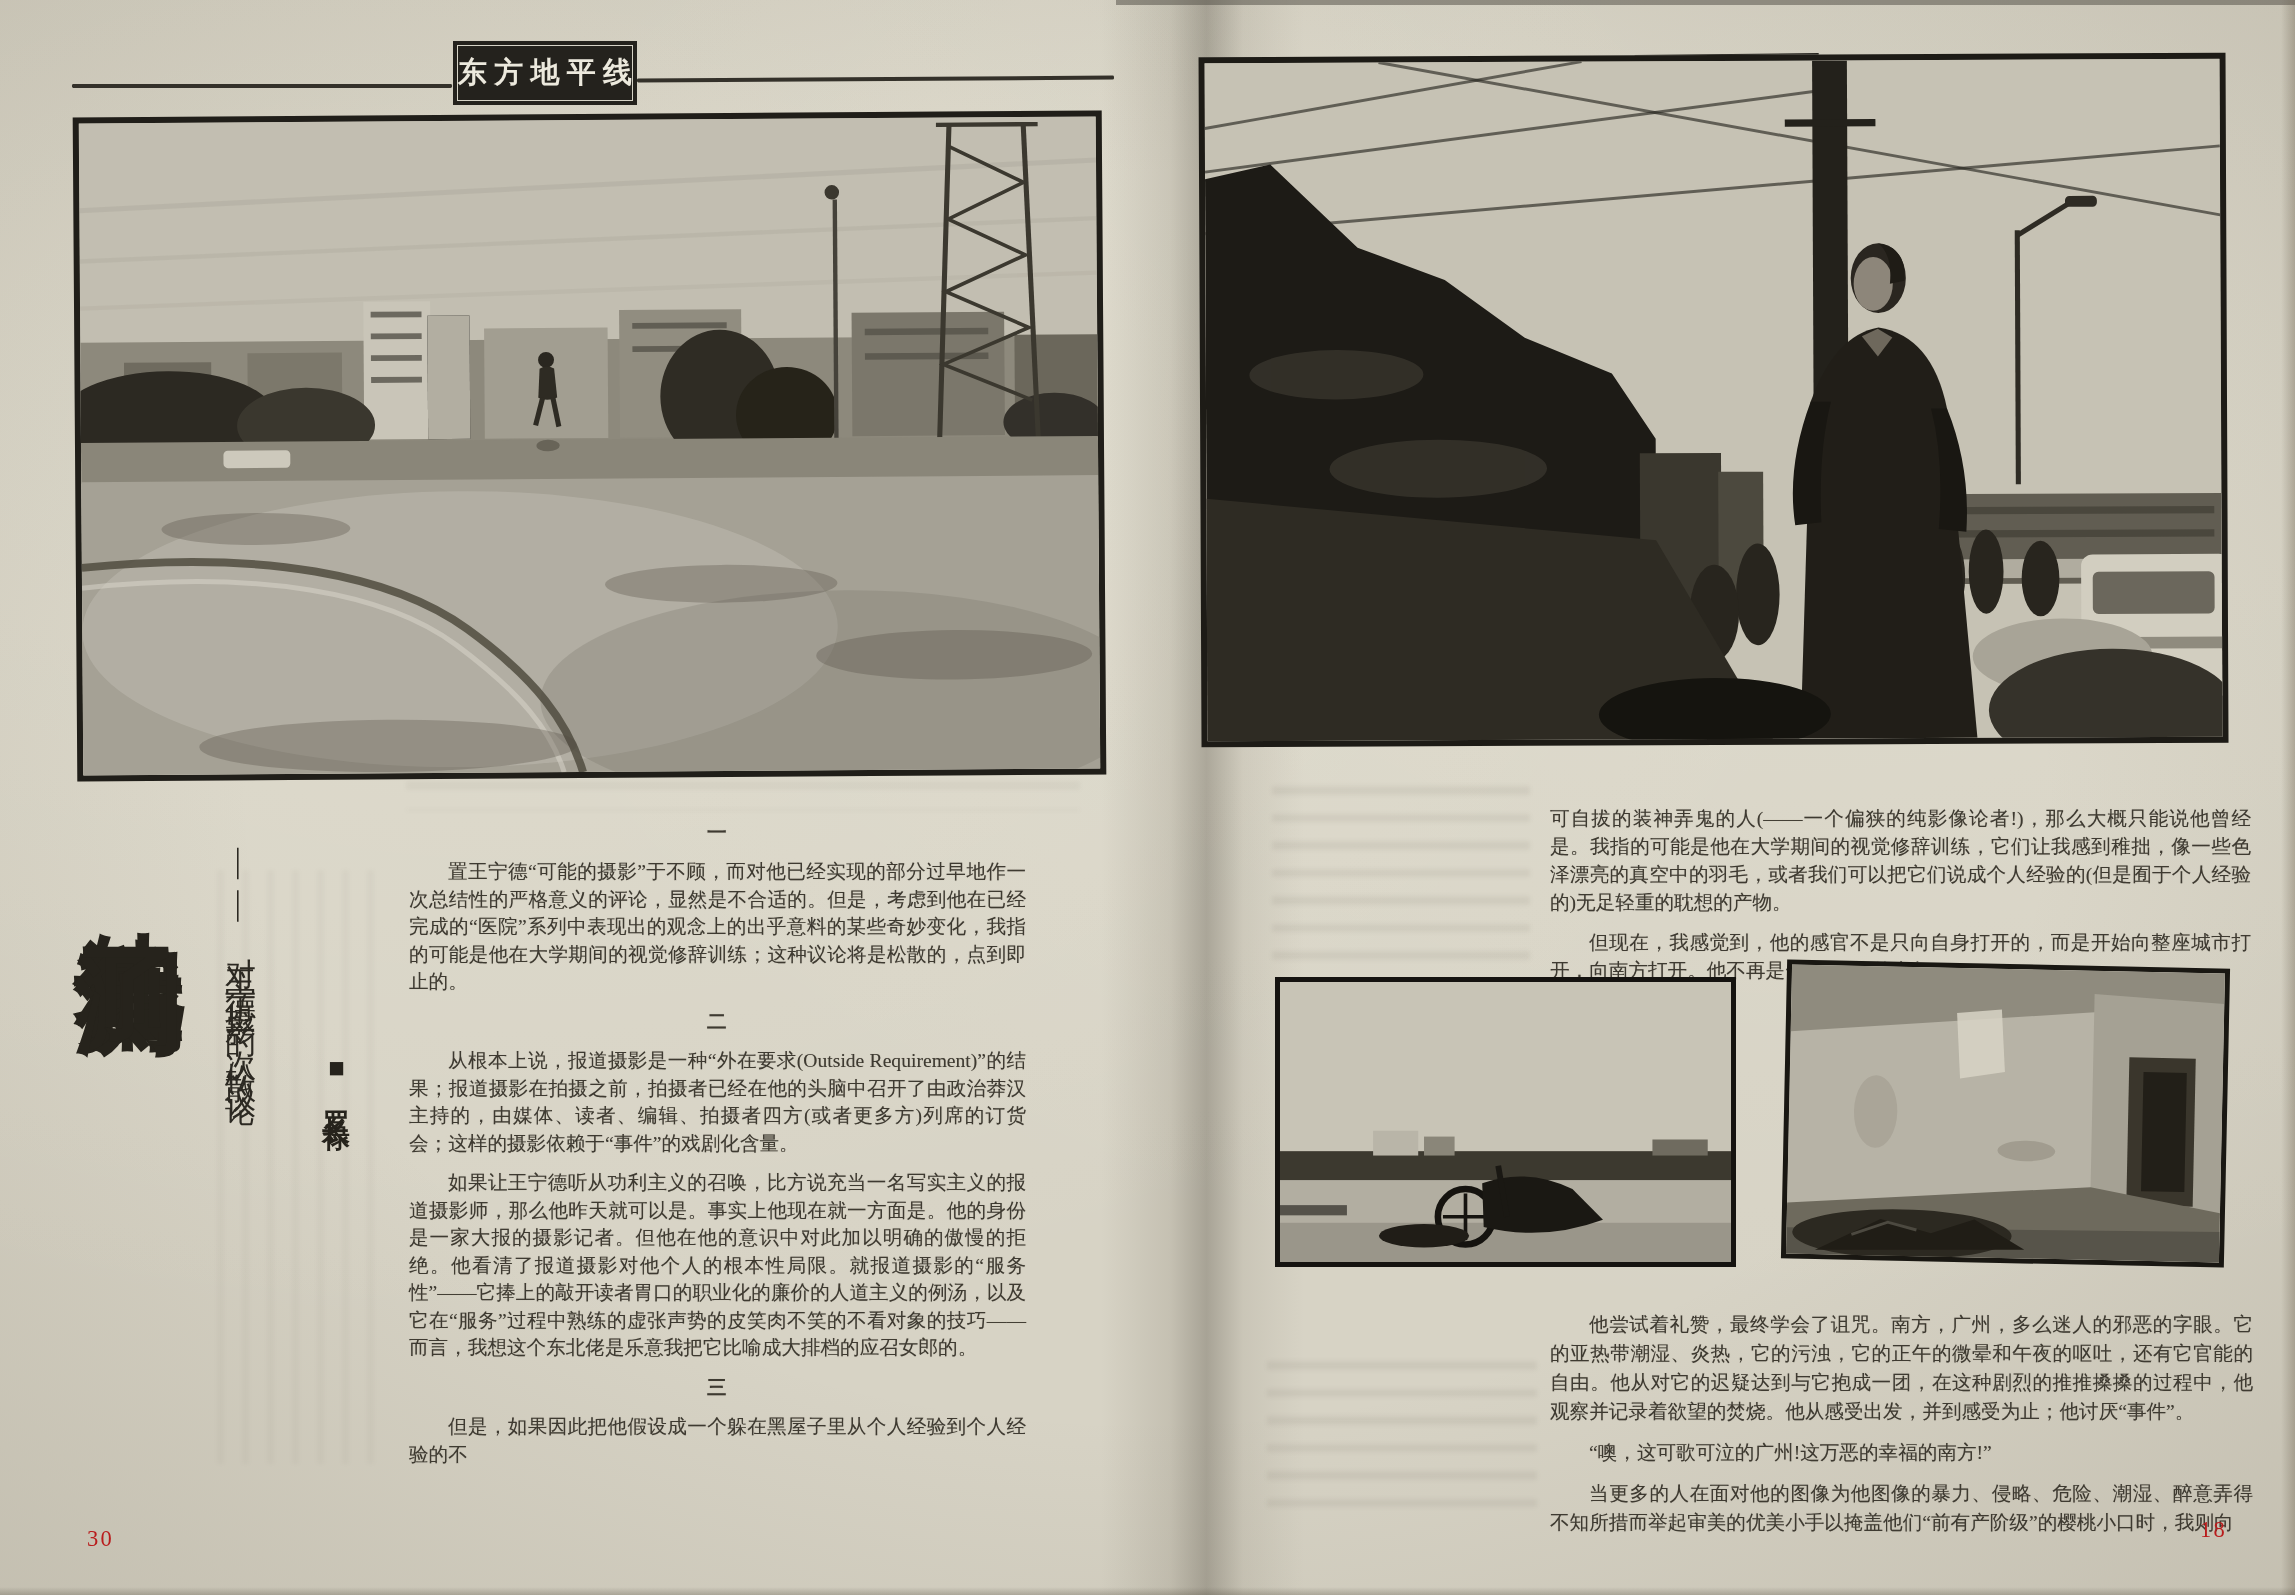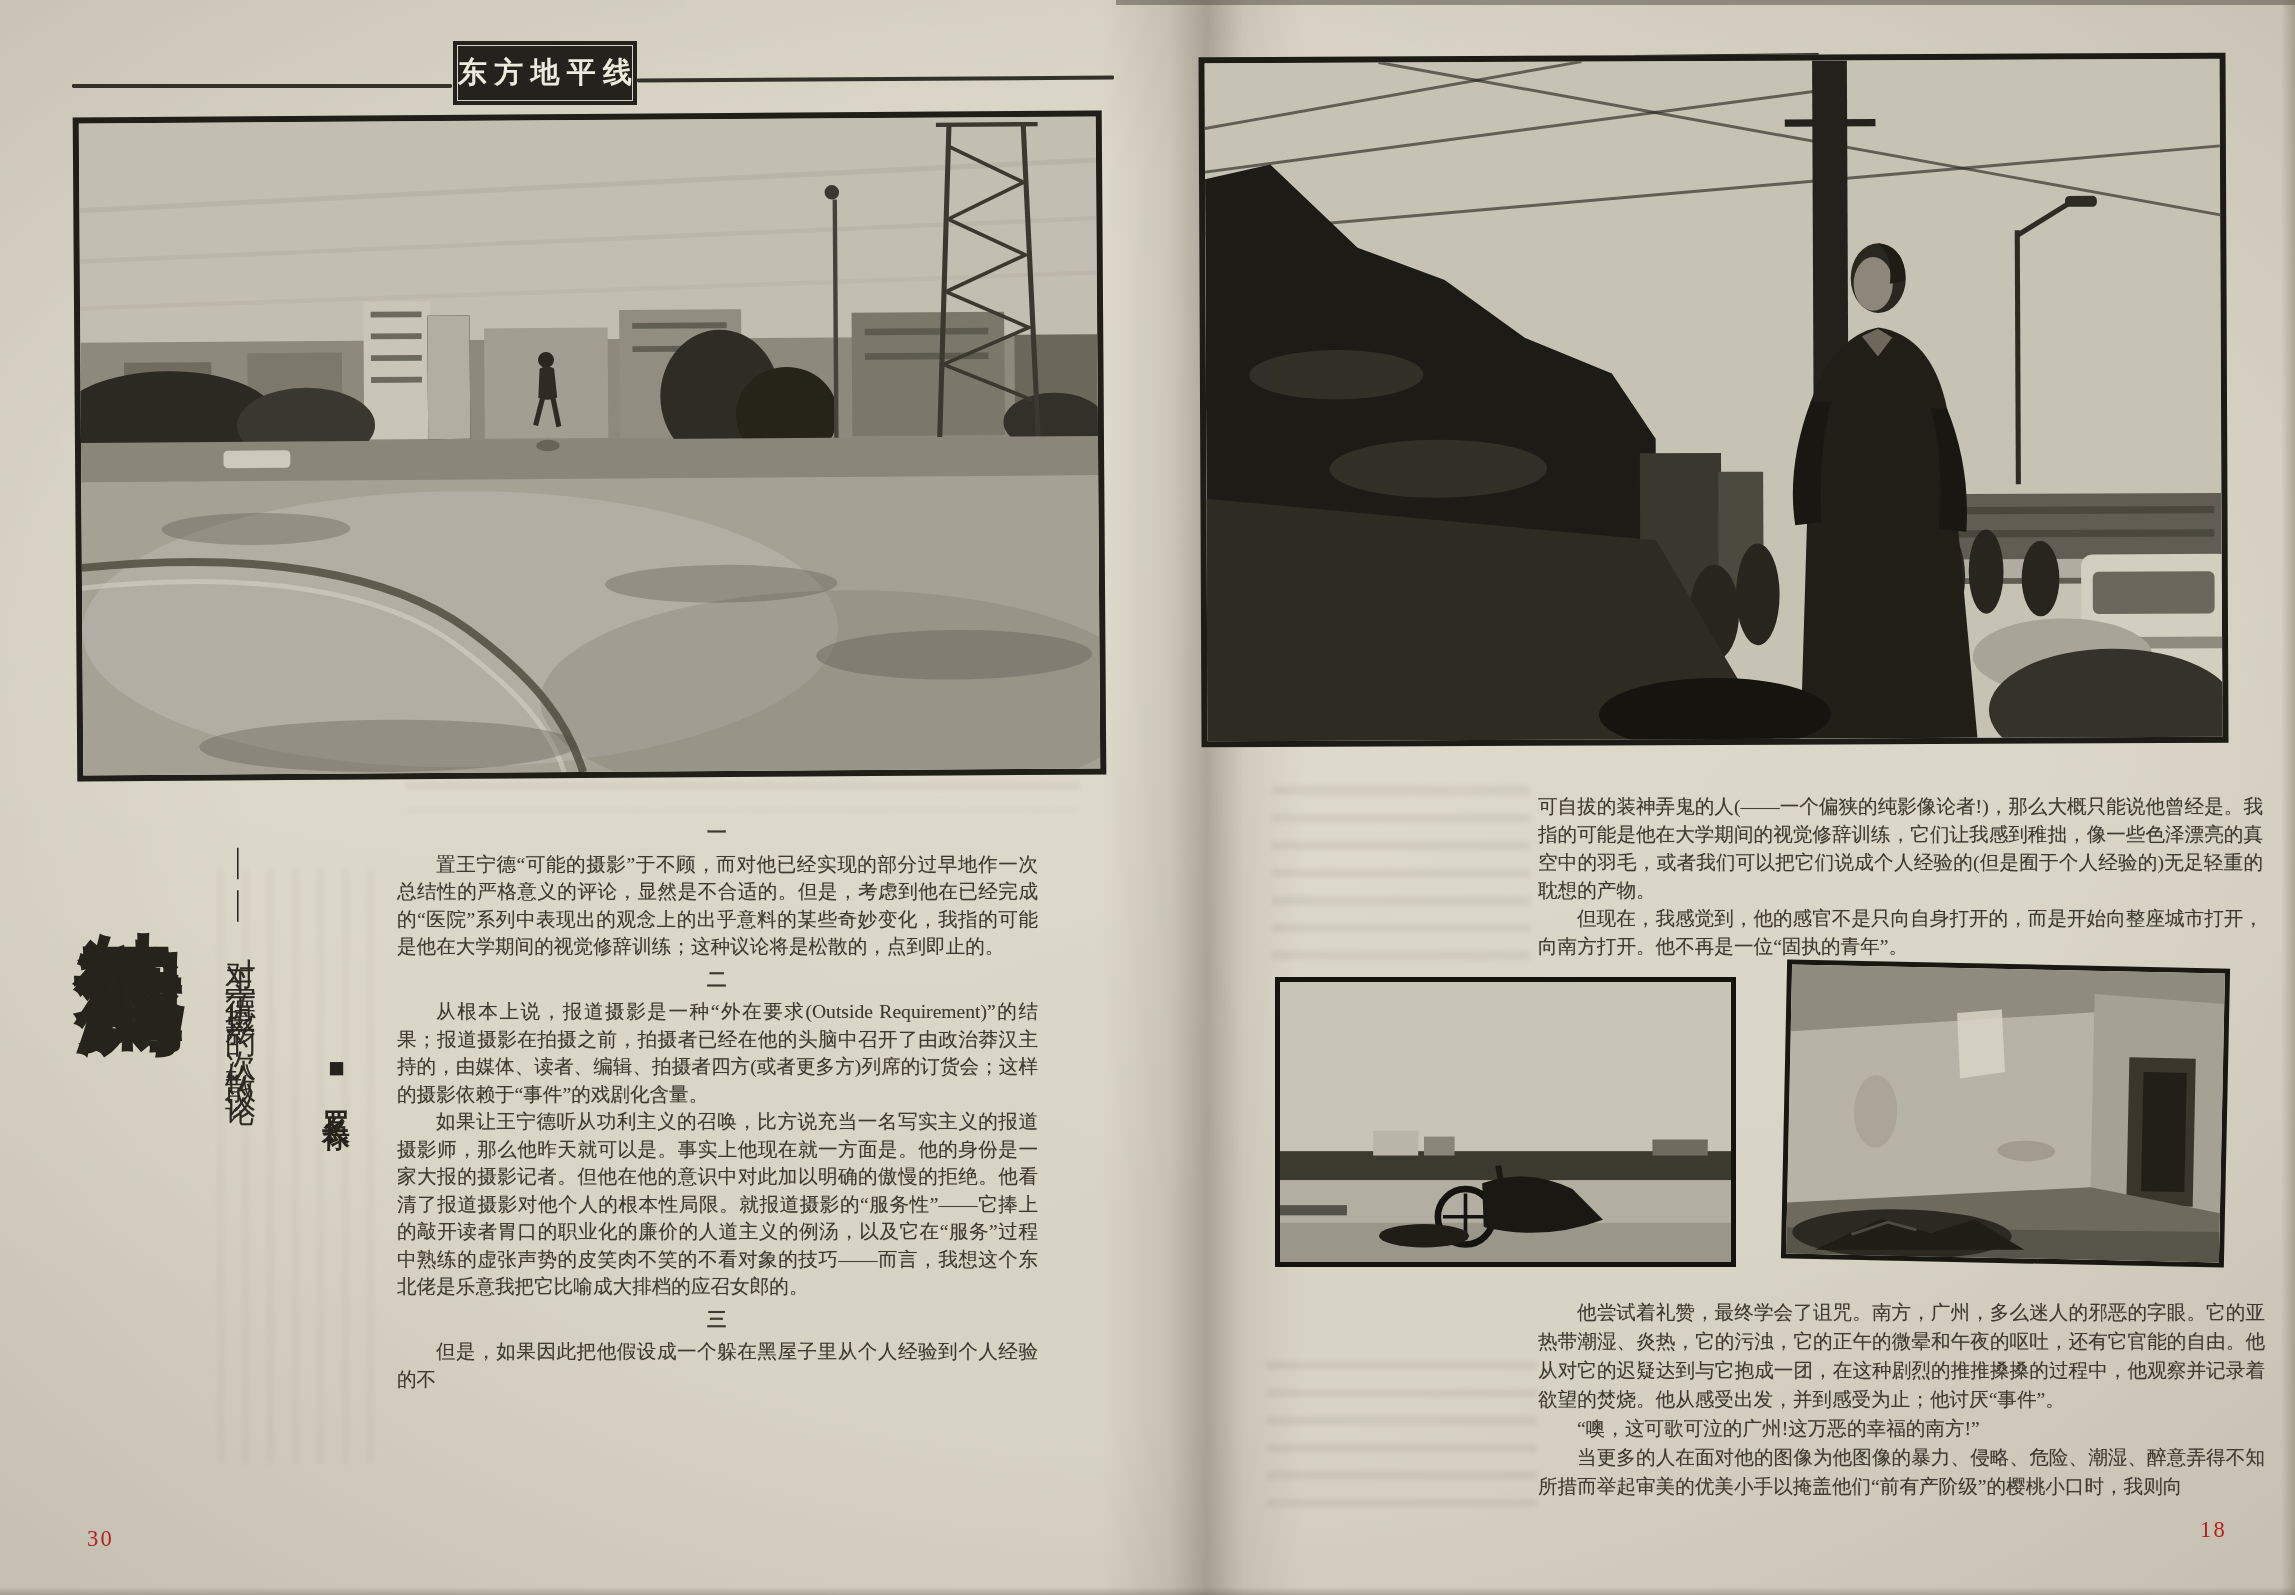--- a/index.html
+++ b/index.html
@@ -41,21 +41,21 @@
   .vtext{position:absolute;writing-mode:vertical-rl;text-orientation:mixed;color:#26231c;}
   .main-title{font-family:"Liberation Sans",sans-serif;font-weight:900;
     font-size:109px;letter-spacing:4.3px;line-height:152px;}
   .sub-title{font-size:31px;letter-spacing:11.6px;line-height:48px;color:#2c2922;}
   .author{font-size:27.5px;letter-spacing:5.8px;line-height:39px;font-weight:bold;}
 
   
   .col{position:absolute;font-size:19.6px;line-height:27.5px;color:#3e3a31;
     text-align:justify;text-justify:inter-ideograph;
     text-shadow:0 0 0.7px rgba(62,58,49,.35);}
-  .col p{margin:0;text-indent:39px;}
+  .col p{margin:12px;text-indent:39px;}
   .col p.noindent{text-indent:0;}
   .sec-marker{display:block;text-align:center;text-indent:0 !important;
     letter-spacing:1.4px;margin:5.8px 0 4.3px 0;font-weight:bold;}
   .pagenum{position:absolute;font-size:22.5px;color:#b91c1c;letter-spacing:2.2px;
     font-family:"Liberation Serif",serif;}
 </style>
 </head>
 <body>
 
 <div class="paper-tone"></div>

